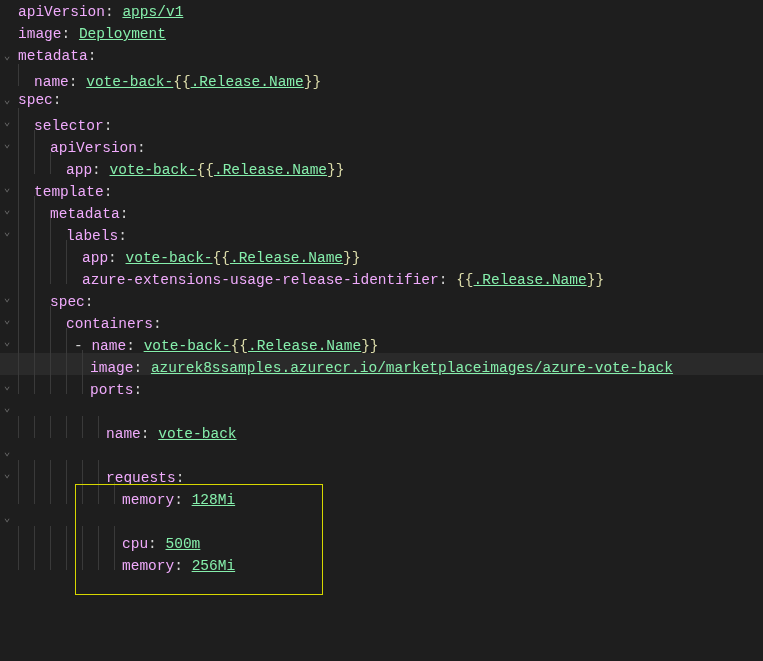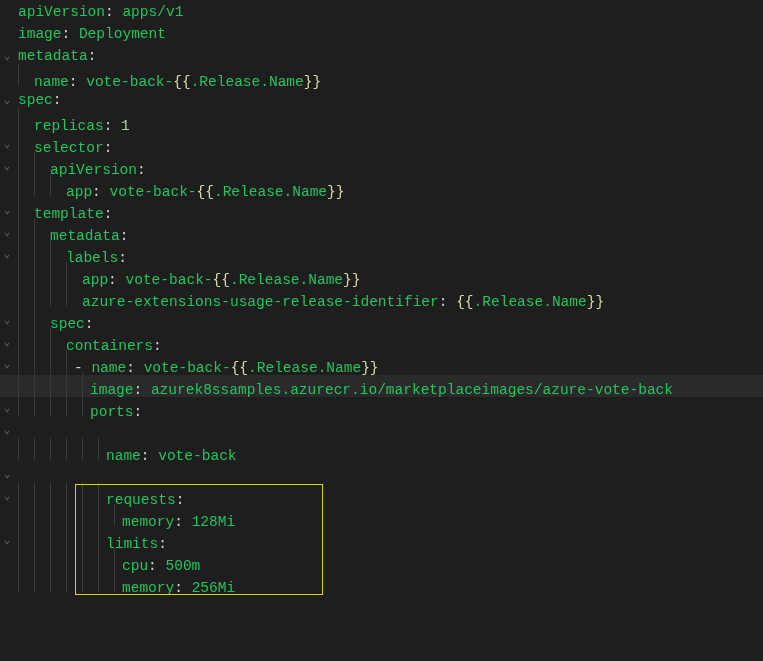--- a/index.html
+++ b/index.html
@@ -38,23 +38,23 @@
   .code {
     padding-left: 4px;
   }
   .guide {
     display:inline-block;
     width: 16px;
     border-left: 1px solid #3a3a3a;
     height: 22px;
     box-sizing: border-box;
   }
-  .key   { color: #22c55e; }
+  .key   { color: #f0abfc; }
   .punct { color: #d4d4d4; }
-  .str   { color: #22c55e; }
+  .str   { color: #86efac; text-decoration: underline; }
   .num   { color: #b5cea8; }
   .ymlbrace { color: #dcdcaa; }
   .highlight-box {
     position: absolute;
     border: 1px solid #d7d700;
     pointer-events: none;
     box-sizing: border-box;
   }
   .cursor-line {
     background: #2a2a2a;
@@ -62,37 +62,36 @@
 </style>
 </head>
 <body>
 
 <div class="editor" id="editor">
     <div class="line"><span class="gutter"></span><span class="code"><span class="key">apiVersion</span><span class="punct">: </span><span class="str">apps/v1</span></span></div>
     <div class="line"><span class="gutter"></span><span class="code"><span class="key">image</span><span class="punct">: </span><span class="str">Deployment</span></span></div>
     <div class="line"><span class="gutter">⌄</span><span class="code"><span class="key">metadata</span><span class="punct">:</span></span></div>
     <div class="line"><span class="gutter"></span><span class="code"><span class="guide"></span><span class="key">name</span><span class="punct">: </span><span class="str">vote-back-</span><span class="ymlbrace">{{</span><span class="str">.Release.Name</span><span class="ymlbrace">}}</span></span></div>
     <div class="line"><span class="gutter">⌄</span><span class="code"><span class="key">spec</span><span class="punct">:</span></span></div>
-    <div class="line"><span class="gutter"></span><span class="code"><span class="guide"></span><span class="key">replicas</span><span class="punct">: </span><span class="num">1</span></span></div>
     <div class="line"><span class="gutter">⌄</span><span class="code"><span class="guide"></span><span class="key">selector</span><span class="punct">:</span></span></div>
     <div class="line"><span class="gutter">⌄</span><span class="code"><span class="guide"></span><span class="guide"></span><span class="key">apiVersion</span><span class="punct">:</span></span></div>
     <div class="line"><span class="gutter"></span><span class="code"><span class="guide"></span><span class="guide"></span><span class="guide"></span><span class="key">app</span><span class="punct">: </span><span class="str">vote-back-</span><span class="ymlbrace">{{</span><span class="str">.Release.Name</span><span class="ymlbrace">}}</span></span></div>
     <div class="line"><span class="gutter">⌄</span><span class="code"><span class="guide"></span><span class="key">template</span><span class="punct">:</span></span></div>
     <div class="line"><span class="gutter">⌄</span><span class="code"><span class="guide"></span><span class="guide"></span><span class="key">metadata</span><span class="punct">:</span></span></div>
     <div class="line"><span class="gutter">⌄</span><span class="code"><span class="guide"></span><span class="guide"></span><span class="guide"></span><span class="key">labels</span><span class="punct">:</span></span></div>
     <div class="line"><span class="gutter"></span><span class="code"><span class="guide"></span><span class="guide"></span><span class="guide"></span><span class="guide"></span><span class="key">app</span><span class="punct">: </span><span class="str">vote-back-</span><span class="ymlbrace">{{</span><span class="str">.Release.Name</span><span class="ymlbrace">}}</span></span></div>
     <div class="line"><span class="gutter"></span><span class="code"><span class="guide"></span><span class="guide"></span><span class="guide"></span><span class="guide"></span><span class="key">azure-extensions-usage-release-identifier</span><span class="punct">: </span><span class="ymlbrace">{{</span><span class="str">.Release.Name</span><span class="ymlbrace">}}</span></span></div>
     <div class="line"><span class="gutter">⌄</span><span class="code"><span class="guide"></span><span class="guide"></span><span class="key">spec</span><span class="punct">:</span></span></div>
     <div class="line"><span class="gutter">⌄</span><span class="code"><span class="guide"></span><span class="guide"></span><span class="guide"></span><span class="key">containers</span><span class="punct">:</span></span></div>
     <div class="line"><span class="gutter">⌄</span><span class="code"><span class="guide"></span><span class="guide"></span><span class="guide"></span><span class="guide" style="width: 8px;"></span><span class="punct">- </span><span class="key">name</span><span class="punct">: </span><span class="str">vote-back-</span><span class="ymlbrace">{{</span><span class="str">.Release.Name</span><span class="ymlbrace">}}</span></span></div>
     <div class="line cursor-line"><span class="gutter"></span><span class="code"><span class="guide"></span><span class="guide"></span><span class="guide"></span><span class="guide"></span><span class="guide" style="width: 8px;"></span><span class="key">image</span><span class="punct">: </span><span class="str">azurek8ssamples.azurecr.io/marketplaceimages/azure-vote-back</span></span></div>
     <div class="line"><span class="gutter">⌄</span><span class="code"><span class="guide"></span><span class="guide"></span><span class="guide"></span><span class="guide"></span><span class="guide" style="width: 8px;"></span><span class="key">ports</span><span class="punct">:</span></span></div>
     <div class="line"><span class="gutter">⌄</span></div>
     <div class="line"><span class="gutter"></span><span class="code"><span class="guide"></span><span class="guide"></span><span class="guide"></span><span class="guide"></span><span class="guide"></span><span class="guide" style="width: 8px;"></span><span class="key">name</span><span class="punct">: </span><span class="str">vote-back</span></span></div>
     <div class="line"><span class="gutter">⌄</span></div>
     <div class="line"><span class="gutter">⌄</span><span class="code"><span class="guide"></span><span class="guide"></span><span class="guide"></span><span class="guide"></span><span class="guide"></span><span class="guide" style="width: 8px;"></span><span class="key">requests</span><span class="punct">:</span></span></div>
     <div class="line"><span class="gutter"></span><span class="code"><span class="guide"></span><span class="guide"></span><span class="guide"></span><span class="guide"></span><span class="guide"></span><span class="guide"></span><span class="guide" style="width: 8px;"></span><span class="key">memory</span><span class="punct">: </span><span class="str">128Mi</span></span></div>
-    <div class="line"><span class="gutter">⌄</span><span class="code"><span class="guide"></span><span class="guide"></span><span class="guide"></span><span class="guide"></span><span class="guide"></span><span class="guide" style="width: 8px;"></span><span class="key">limits</span><span class="punct">:</span></span></div>
+    <div class="line"><span class="gutter">⌄</span></div>
     <div class="line"><span class="gutter"></span><span class="code"><span class="guide"></span><span class="guide"></span><span class="guide"></span><span class="guide"></span><span class="guide"></span><span class="guide"></span><span class="guide" style="width: 8px;"></span><span class="key">cpu</span><span class="punct">: </span><span class="str">500m</span></span></div>
     <div class="line"><span class="gutter"></span><span class="code"><span class="guide"></span><span class="guide"></span><span class="guide"></span><span class="guide"></span><span class="guide"></span><span class="guide"></span><span class="guide" style="width: 8px;"></span><span class="key">memory</span><span class="punct">: </span><span class="str">256Mi</span></span></div>
   </div>
 
 <div class="highlight-box" id="hl" style="top: 484px; left: 75px; width: 248px; height: 111px;"></div>
 
 </body></html>

